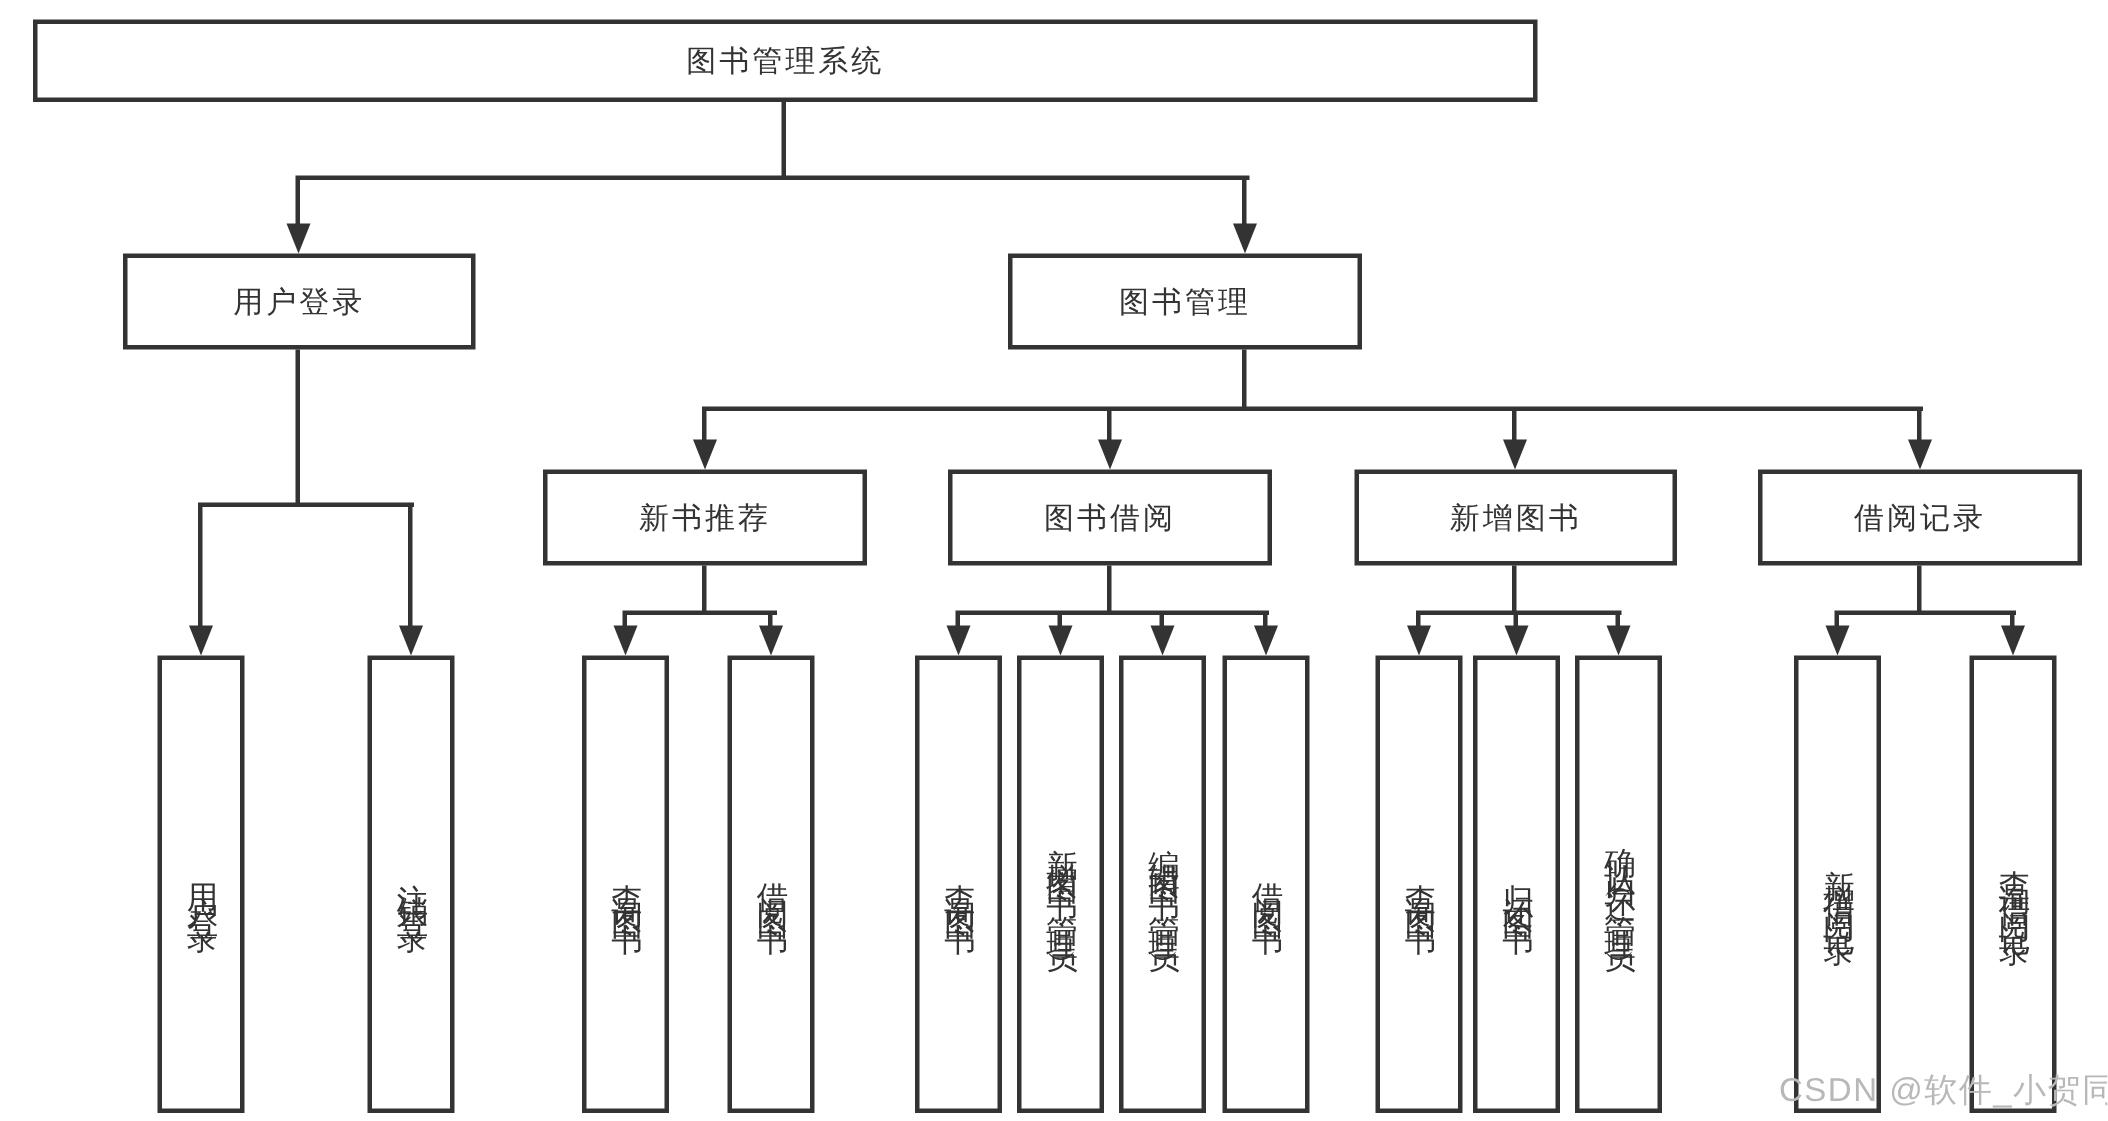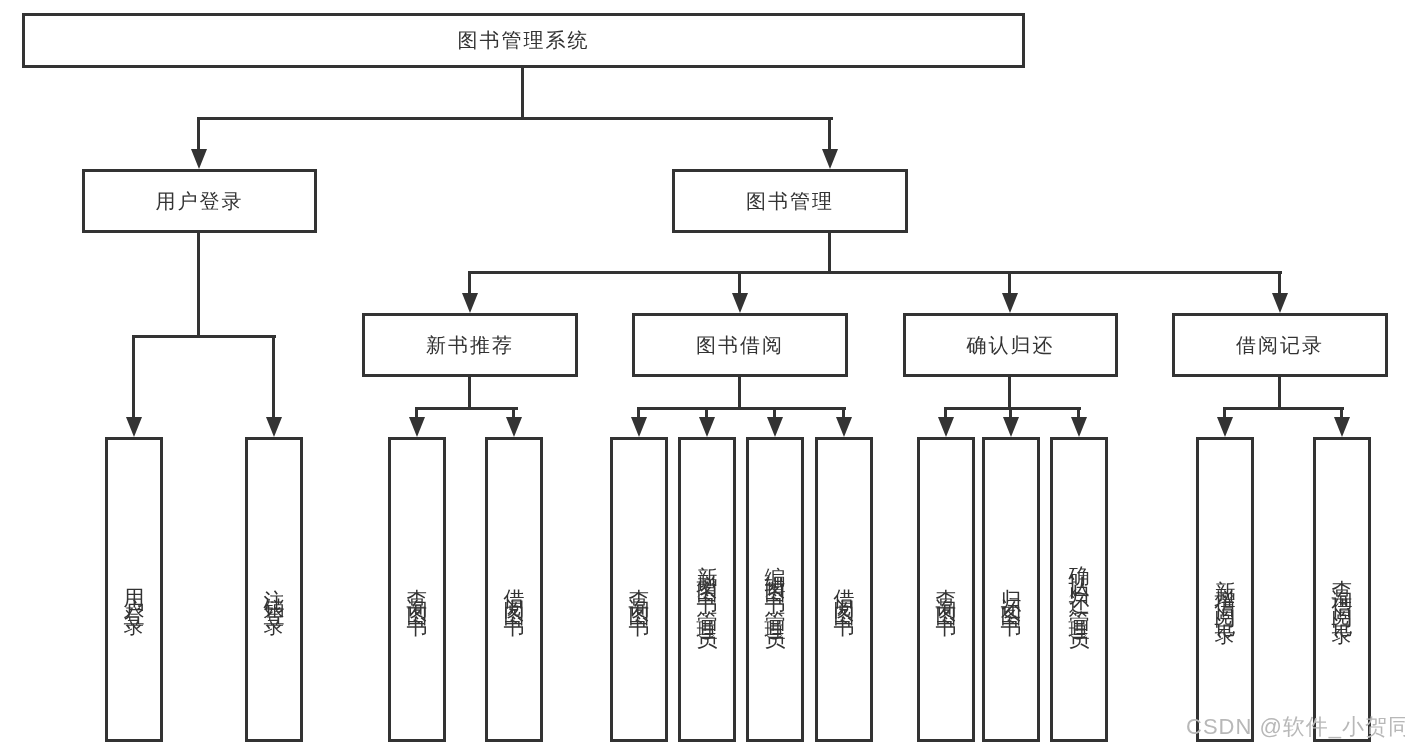--- a/index.html
+++ b/index.html
@@ -69,21 +69,21 @@
   <div class="vline" style="left:1278px;top:274px;height:21px;"></div>
   <div class="arr" style="left:1272px;top:293px;"></div>
 
   <div class="node" style="left:632px;top:313px;width:216px;height:64px;">
     <span class="hlabel">图书借阅</span>
   </div>
   <div class="node" style="left:362px;top:313px;width:216px;height:64px;">
     <span class="hlabel">新书推荐</span>
   </div>
   <div class="node" style="left:903px;top:313px;width:215px;height:64px;">
-    <span class="hlabel">确认归还</span>
+    <span class="hlabel">新增图书</span>
   </div>
   <div class="node" style="left:1172px;top:313px;width:216px;height:64px;">
     <span class="hlabel">借阅记录</span>
   </div>
 
   <div class="vline" style="left:468px;top:377px;height:33px;"></div>
   <div class="hline" style="left:415px;top:407px;width:103px;"></div>
   <div class="vline" style="left:415px;top:410px;height:9px;"></div>
   <div class="arr" style="left:409px;top:417px;"></div>
   <div class="vline" style="left:512px;top:410px;height:9px;"></div>

